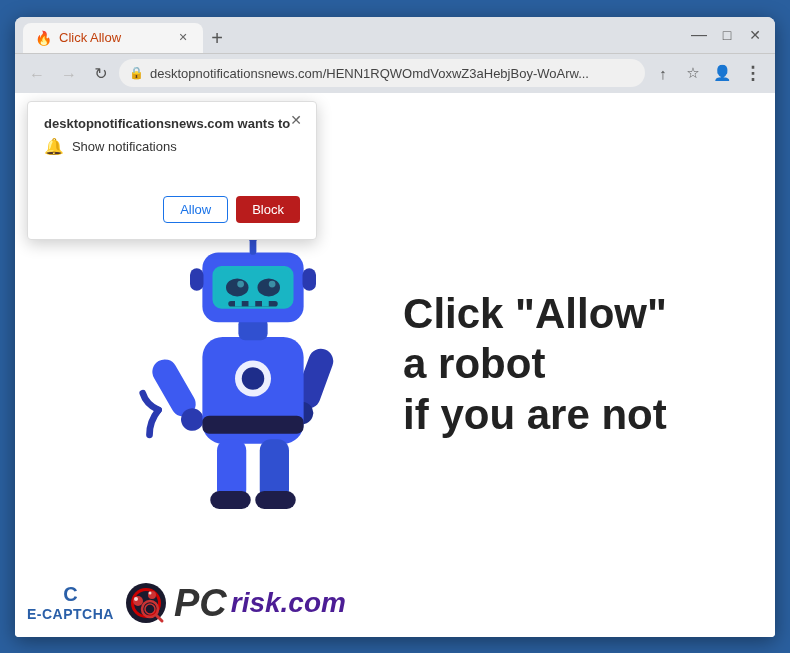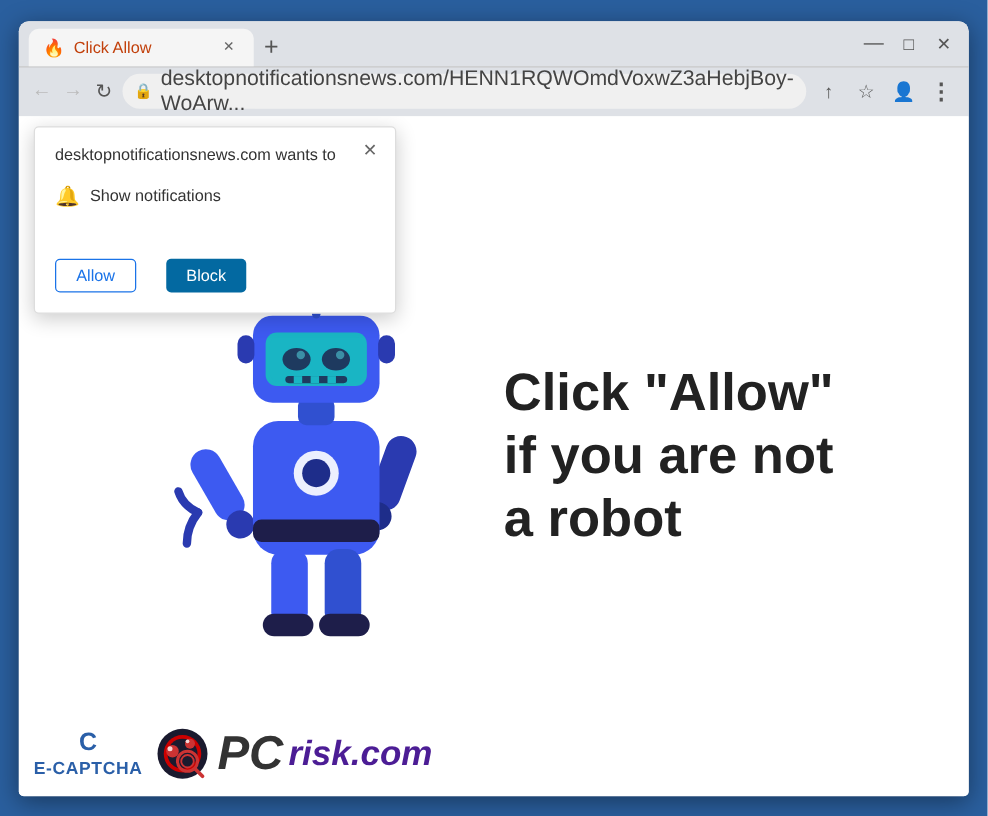--- a/index.html
+++ b/index.html
@@ -119,21 +119,21 @@
       display: flex;
       align-items: center;
       gap: 6px;
       flex: 1;
       height: 28px;
       background: #f0f0f0;
       border-radius: 14px;
       padding: 0 10px;
     }
     .lock-icon { font-size: 12px; color: #666; }
-    .url-text { font-size: 17px; color: #444; flex: 1; }
+    .url-text { font-size: 13px; color: #444; flex: 1; }
     .address-actions {
       display: flex;
       gap: 2px;
     }
     .addr-icon {
       width: 28px;
       height: 28px;
       display: flex;
       align-items: center;
       justify-content: center;
@@ -172,53 +172,55 @@
       align-items: center;
       justify-content: center;
       font-size: 14px;
       color: #666;
       cursor: pointer;
       border-radius: 50%;
     }
     .popup-title {
       font-size: 13px;
       color: #333;
-      margin-bottom: 16px;
+      margin-bottom: 6px;
+      font-weight: bold;
     }
     .popup-notification-row {
       display: flex;
       align-items: center;
       gap: 8px;
       margin-bottom: 14px;
     }
     .bell-icon { font-size: 16px; color: #555; }
     .popup-notification-text {
       font-size: 13px;
       color: #333;
       text-align: center;
     }
     .popup-buttons {
       display: flex;
-      gap: 24px;
+      gap: 8px;
+      justify-content: flex-end;
       margin-top: 40px;
     }
     .btn-allow {
       padding: 5px 16px;
       border: 1px solid #1a73e8;
       border-radius: 4px;
       background: white;
       color: #1a73e8;
       font-size: 13px;
       cursor: pointer;
     }
     .btn-block {
       padding: 5px 16px;
       border: none;
       border-radius: 4px;
-      background: #0369a1;
+      background: #b91c1c;
       color: white;
       font-size: 13px;
       cursor: pointer;
     }
     
     .robot-area {
       display: flex;
       align-items: center;
       justify-content: center;
       height: 100%;
@@ -367,22 +369,22 @@
           <rect x="106" y="226" width="26" height="55" rx="10" fill="#3050d0"></rect>
           <rect x="102" y="272" width="36" height="16" rx="8" fill="#1e1e4a"></rect>
 
           <path d="M16 200 Q5 195 2 185" stroke="#2a3ab0" stroke-width="6" fill="none" stroke-linecap="round"></path>
           <path d="M16 200 Q8 210 8 222" stroke="#2a3ab0" stroke-width="6" fill="none" stroke-linecap="round"></path>
         </svg>
       </div>
 
       <div class="click-text">
         <div>Click "Allow"</div>
+        <div>a robot</div>
         <div>if you are not</div>
-        <div>a robot</div>
       </div>
     </div>
 
     <div class="pcrisk-watermark">
 
       <div style="display:flex;flex-direction:column;align-items:center;margin-right:4px;">
         <span style="font-size:20px;font-weight:bold;color:#2a5fa8;">C</span>
         <span style="font-size:14px;color:#2a5fa8;font-weight:bold;letter-spacing:0.5px;">E-CAPTCHA</span>
       </div>
 

